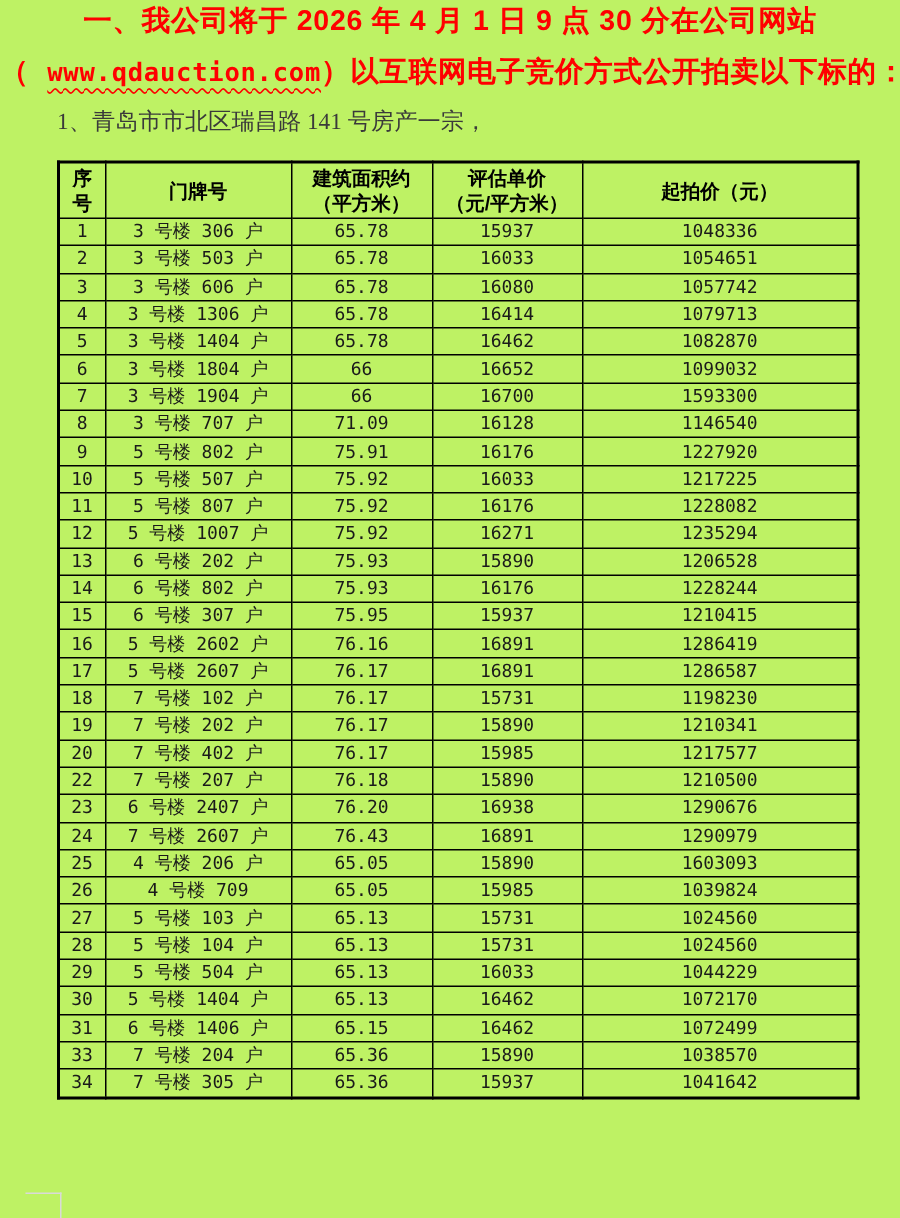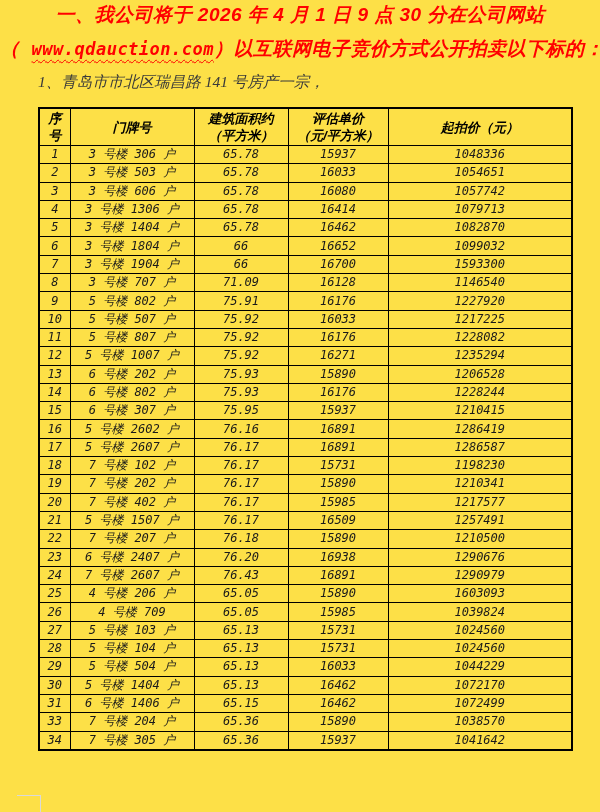--- a/index.html
+++ b/index.html
@@ -5,22 +5,21 @@
   html, body { margin: 0; padding: 0; }
   body {
     width: 600px; height: 812px;
     background: #ffffff;
     font-family: "Liberation Sans", sans-serif;
     overflow: hidden;
   }
   .page {
     position: relative;
     width: 600px; height: 812px;
-    background: #fde047;
-    font-style: italic;
+    background: #bef264;
   }
   .title-line {
     position: absolute;
     left: 0; right: 0;
     text-align: center;
     color: #ff0000;
     font-weight: bold;
     font-size: 19px;
     line-height: 26px;
     font-family: "Liberation Sans", "DejaVu Sans", sans-serif;
@@ -257,27 +256,20 @@
           <td>1210341</td>
         </tr>
         <tr>
           <td>20</td>
           <td>7 号楼 402 户</td>
           <td>76.17</td>
           <td>15985</td>
           <td>1217577</td>
         </tr>
         <tr>
-          <td>21</td>
-          <td>5 号楼 1507 户</td>
-          <td>76.17</td>
-          <td>16509</td>
-          <td>1257491</td>
-        </tr>
-        <tr>
           <td>22</td>
           <td>7 号楼 207 户</td>
           <td>76.18</td>
           <td>15890</td>
           <td>1210500</td>
         </tr>
         <tr>
           <td>23</td>
           <td>6 号楼 2407 户</td>
           <td>76.20</td>

